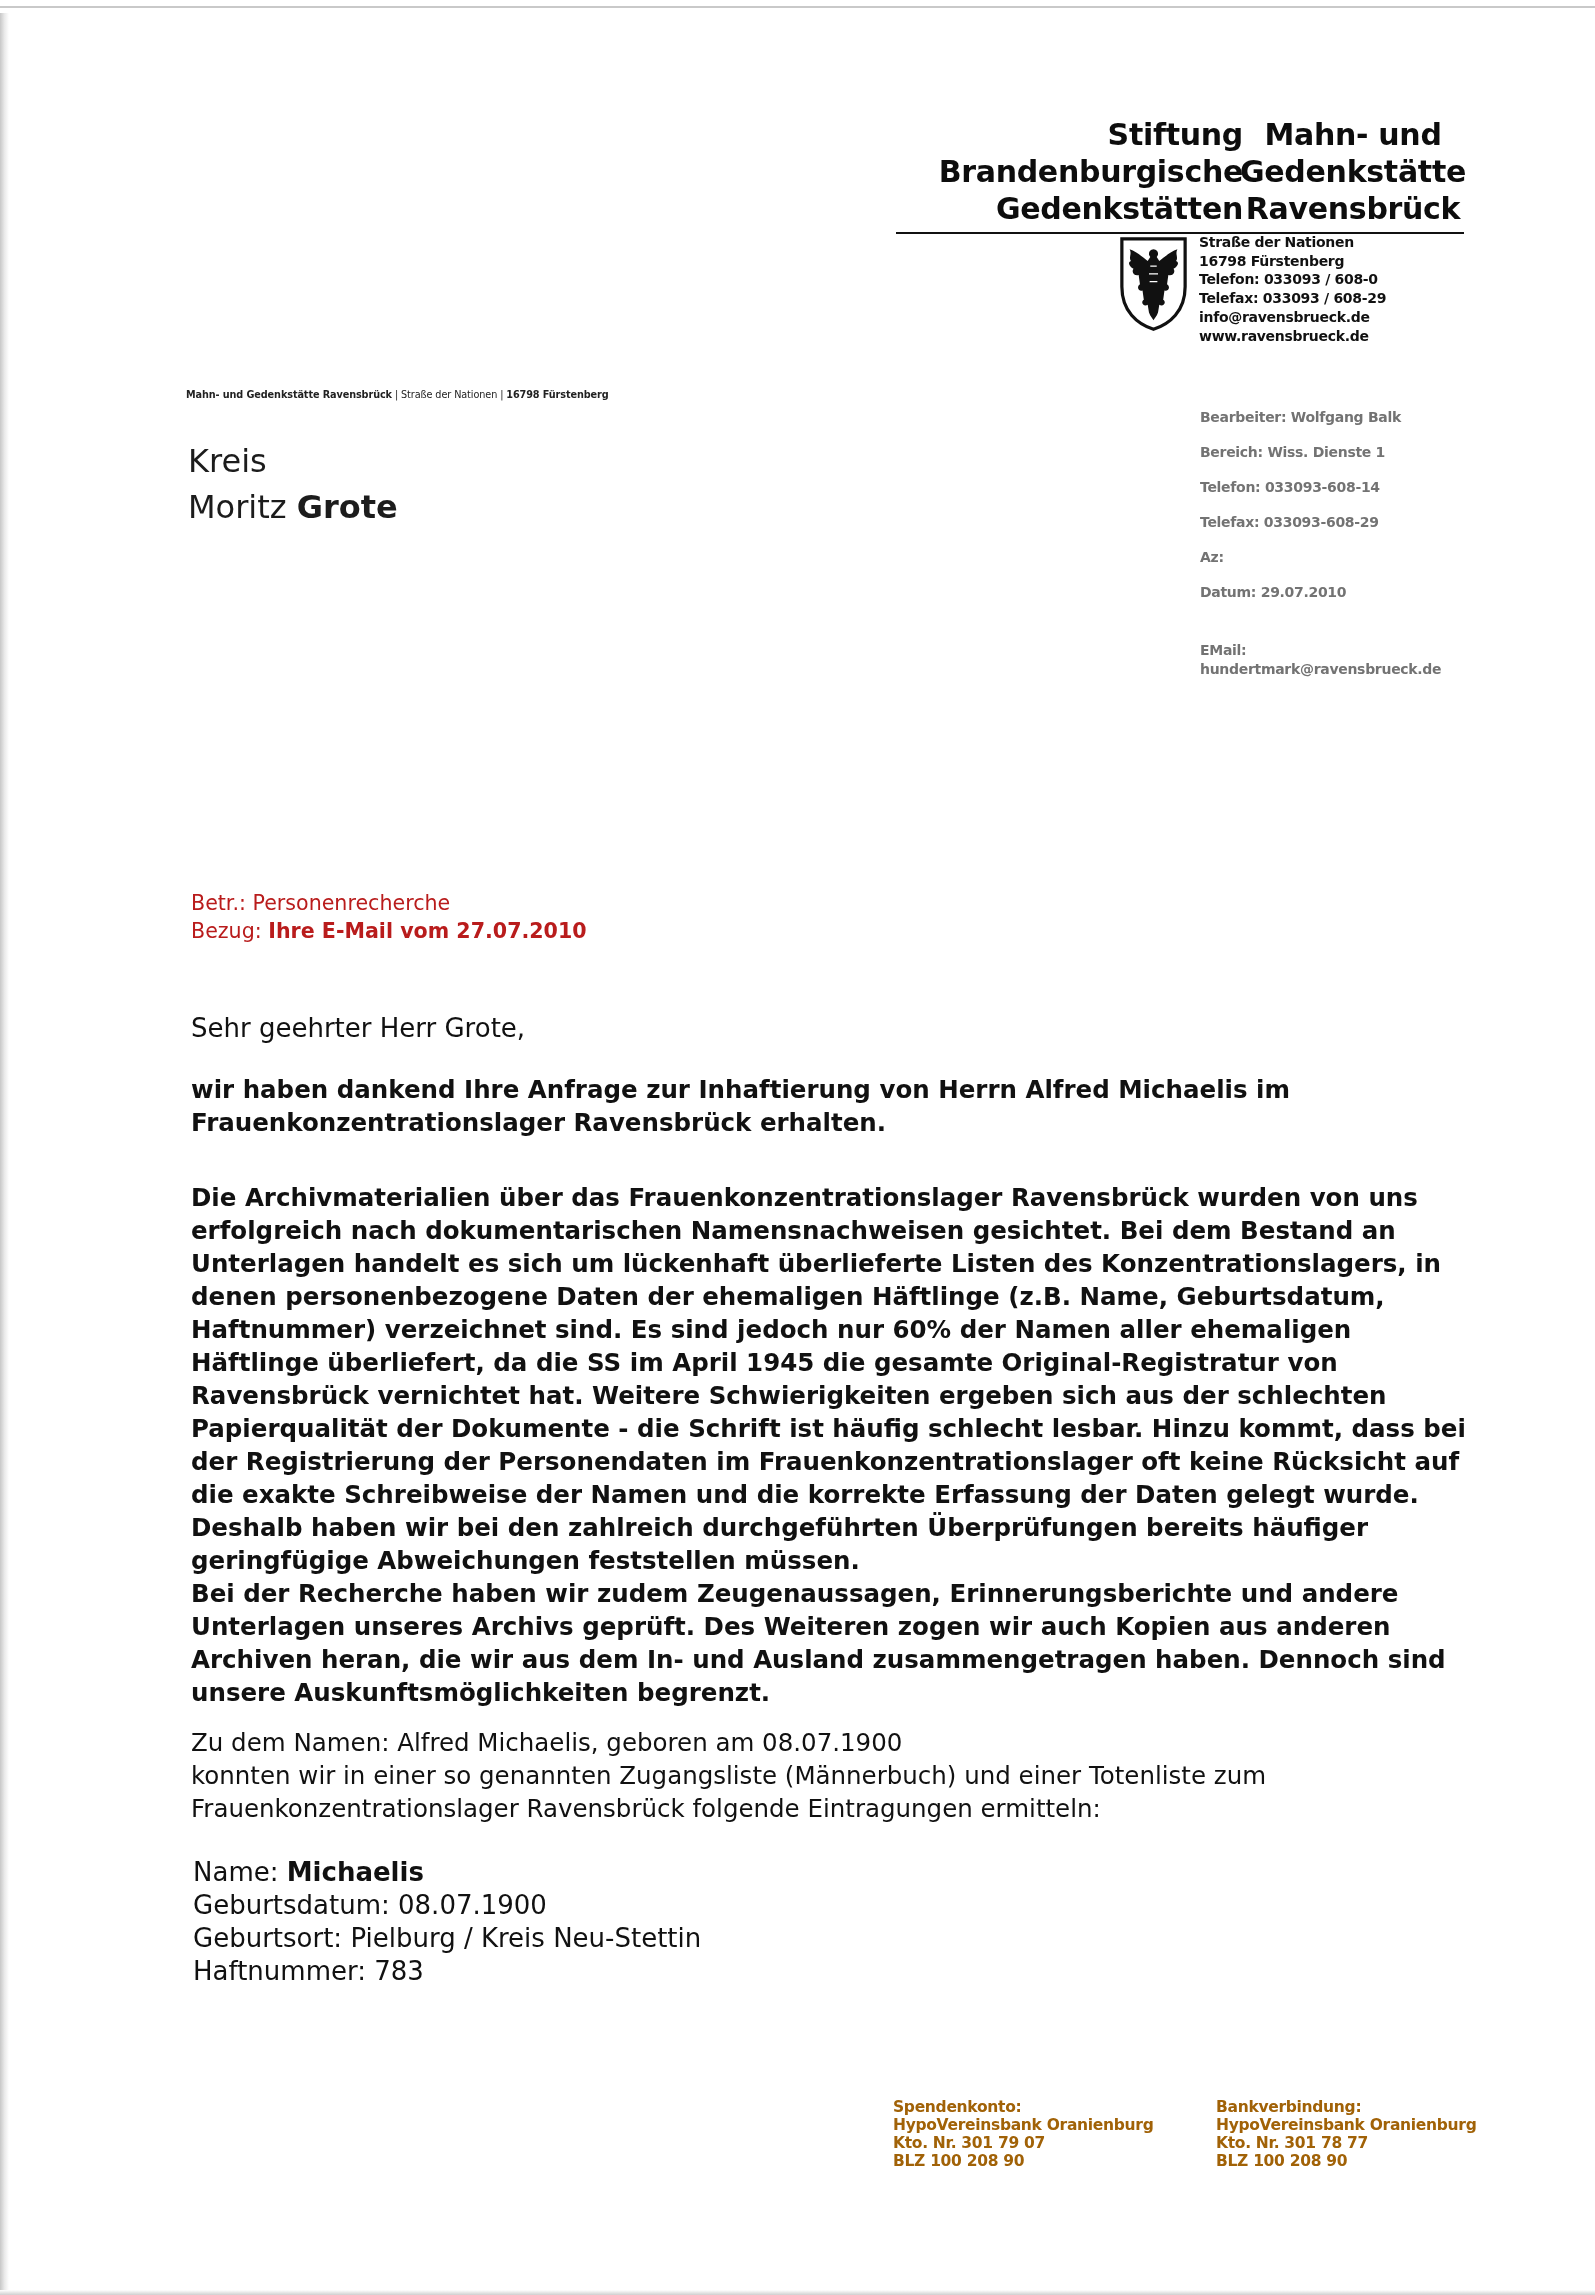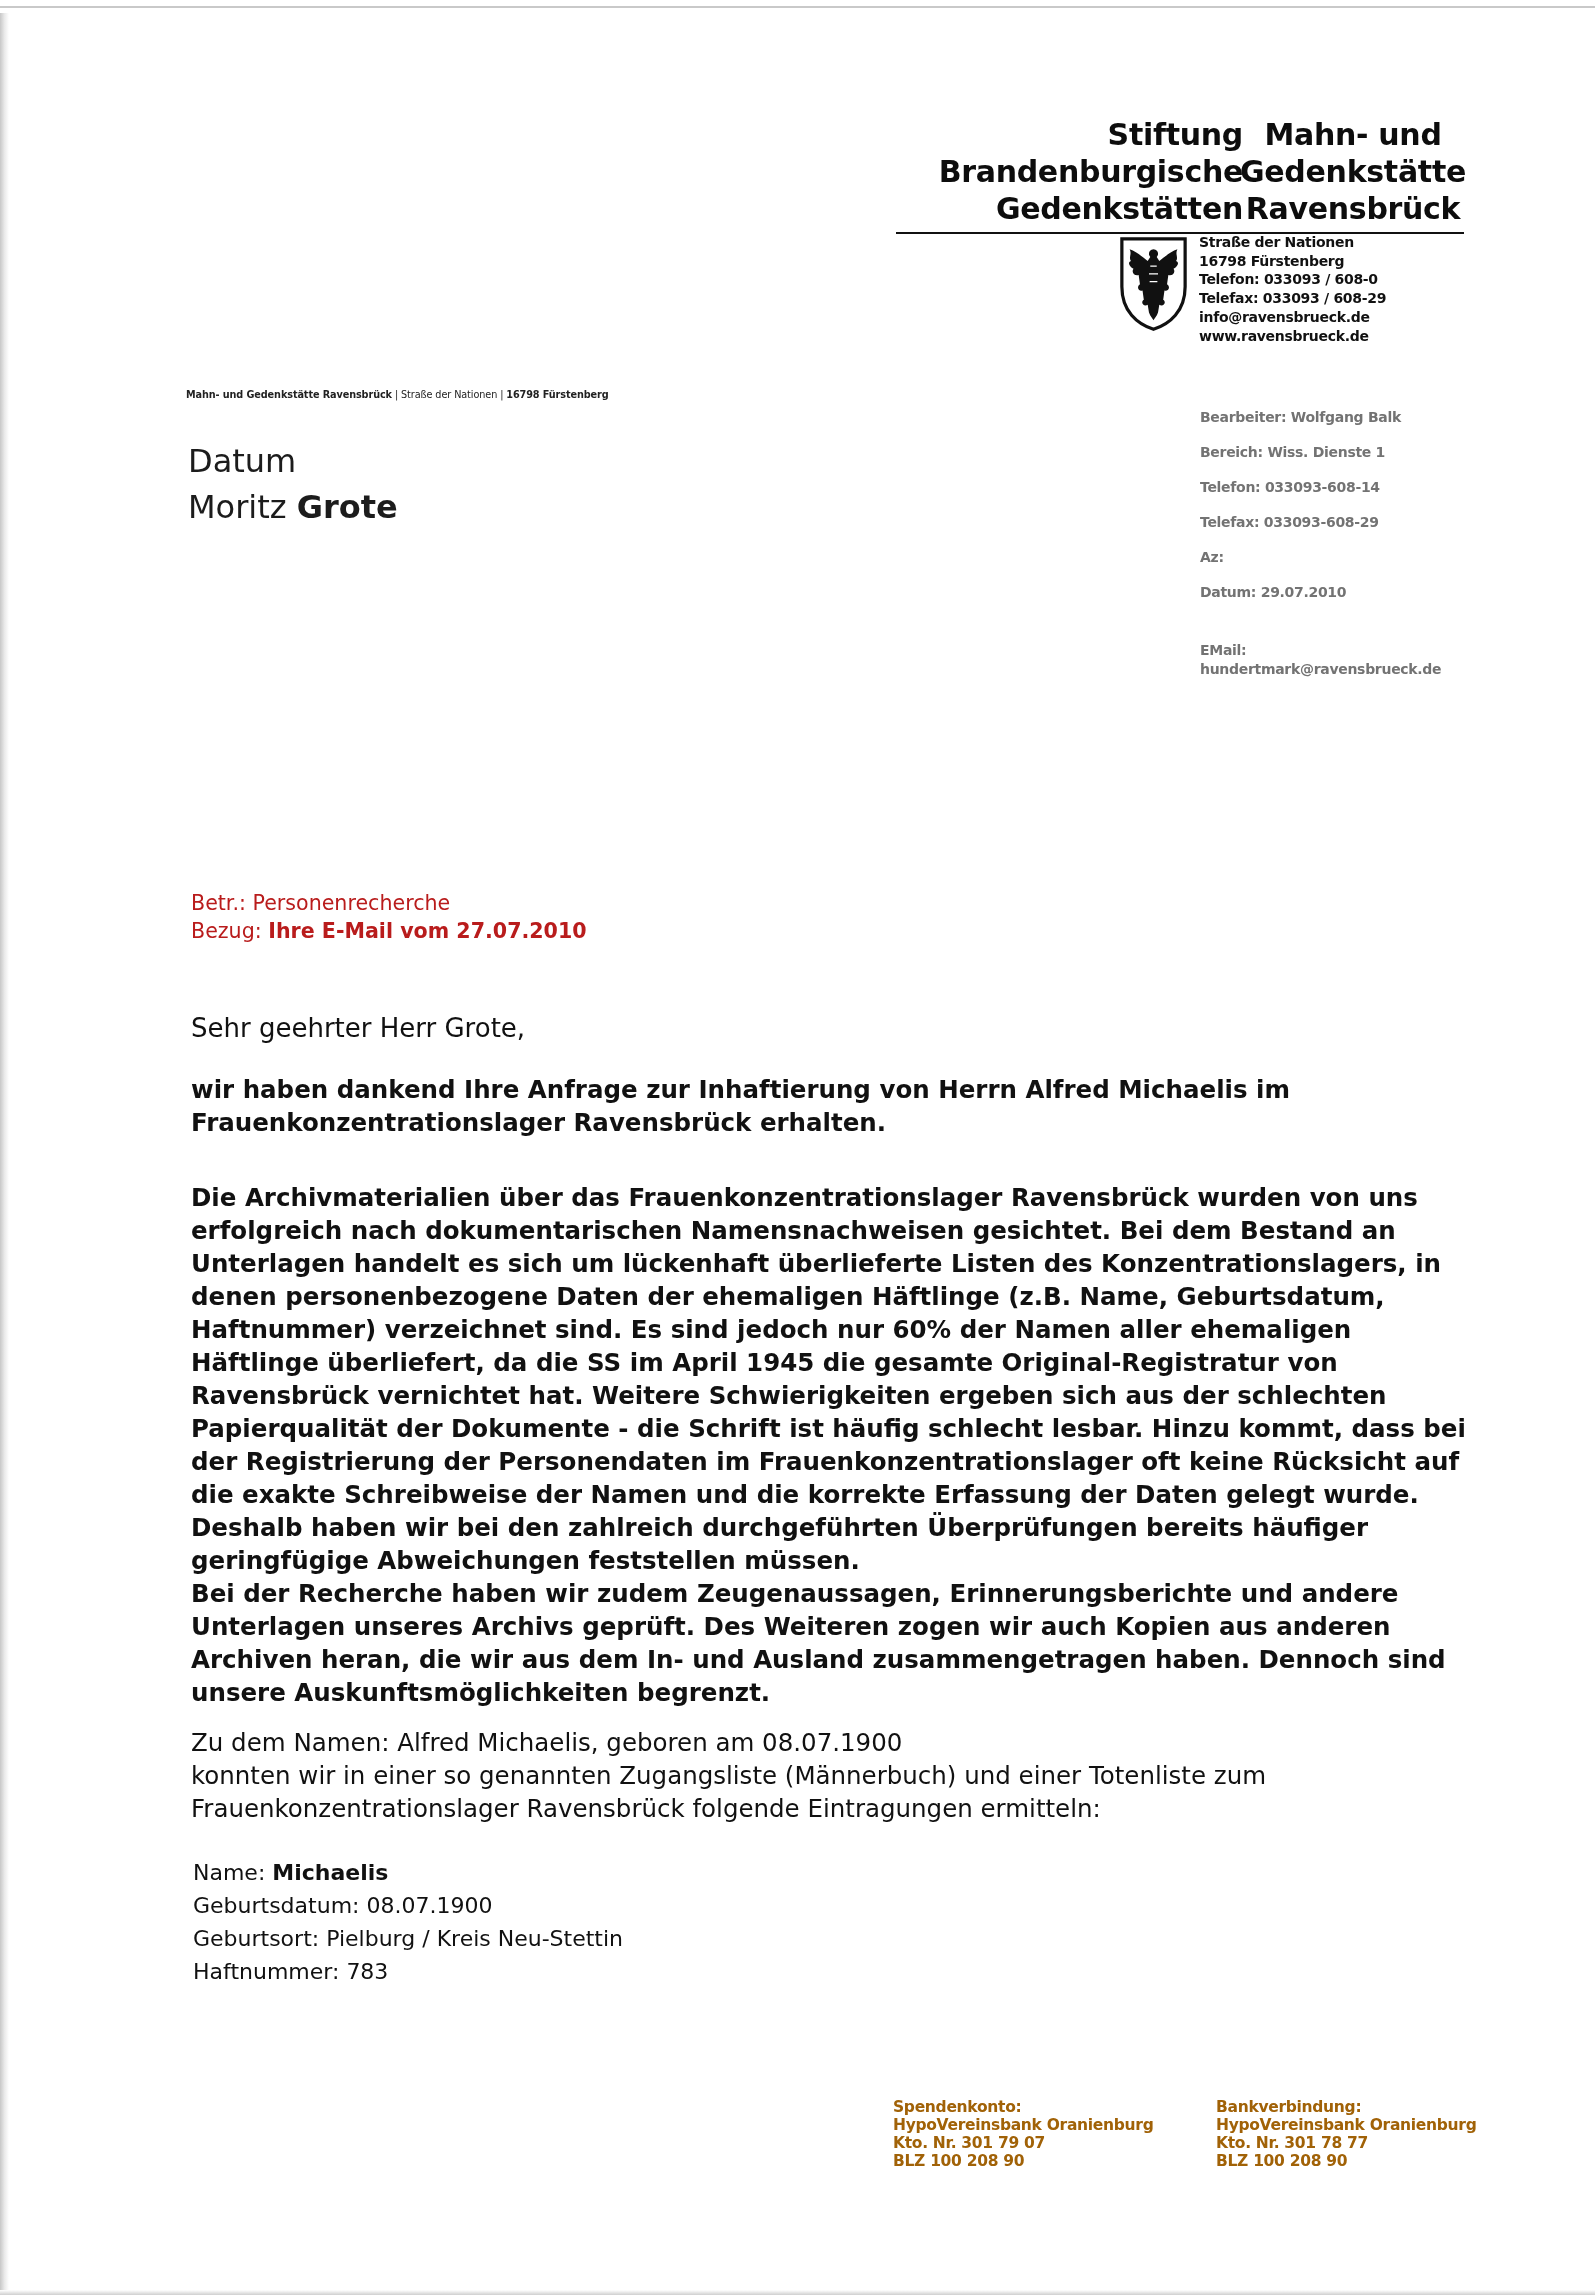--- a/index.html
+++ b/index.html
@@ -42,21 +42,21 @@
   .meta-email { margin-top: 31px; line-height: 19.3px; }
 
   .betr { left: 191px; top: 889px; font-size: 20.6px; line-height: 28px; color: #b91c1c; }
 
   .body-text { left: 191px; width: 1289px; font-size: 24.5px; line-height: 33px; color: #111; }
   .salutation { top: 1012px; font-size: 26px; }
   .para1 { top: 1073px; font-weight: bold; }
   .para2 { top: 1181px; font-weight: bold; }
   .para3 { top: 1726px; font-weight: normal; }
   .para2 p, .para3 p { margin: 0; }
-  .records { left: 193px; top: 1856px; font-size: 22px; line-height: 33px; color: #111; }
+  .records { left: 193px; top: 1856px; font-size: 26px; line-height: 33px; color: #111; }
   .records .v { font-weight: bold; }
 
   .bank { font-size: 15.5px; line-height: 18px; font-weight: bold; color: #a16207; letter-spacing: -0.3px; }
   .bank1 { left: 893px; top: 2098px; }
   .bank2 { left: 1216px; top: 2098px; }
 </style>
 </head>
 <body>
 
 <div class="scan-edge-top"></div>
@@ -90,21 +90,21 @@
   <div>Telefax: 033093 / 608-29</div>
   <div>info@ravensbrueck.de</div>
   <div>www.ravensbrueck.de</div>
 </div>
 
 <div class="abs sender-line">
   <span>Mahn- und Gedenkstätte Ravensbrück</span><span class="light"> | </span><span class="light">Straße der Nationen</span><span class="light"> | </span><span>16798 Fürstenberg</span>
 </div>
 
 <div class="abs recipient">
-  <div>Datum</div>
+  <div>Kreis</div>
   <div>
     <span>Moritz</span>
     <span class="strong">Grote</span>
   </div>
 </div>
 
 <div class="abs meta">
   <div class="meta-row">Bearbeiter: Wolfgang Balk</div>
   <div class="meta-row">Bereich: Wiss.  Dienste 1</div>
   <div class="meta-row">Telefon: 033093-608-14</div>

